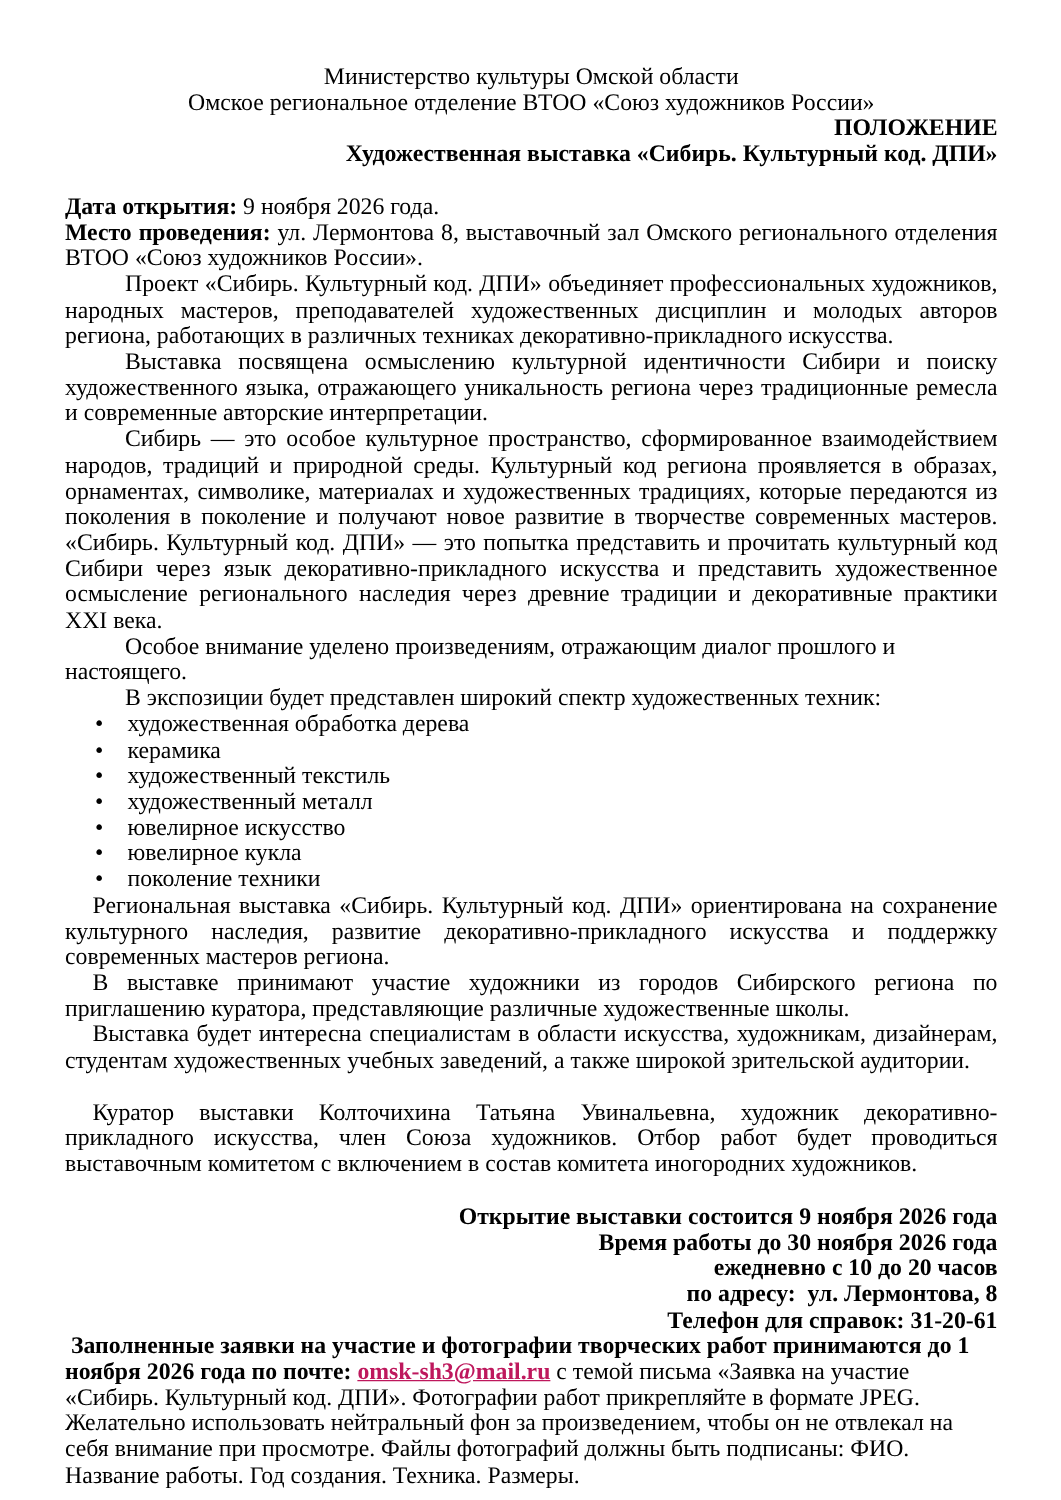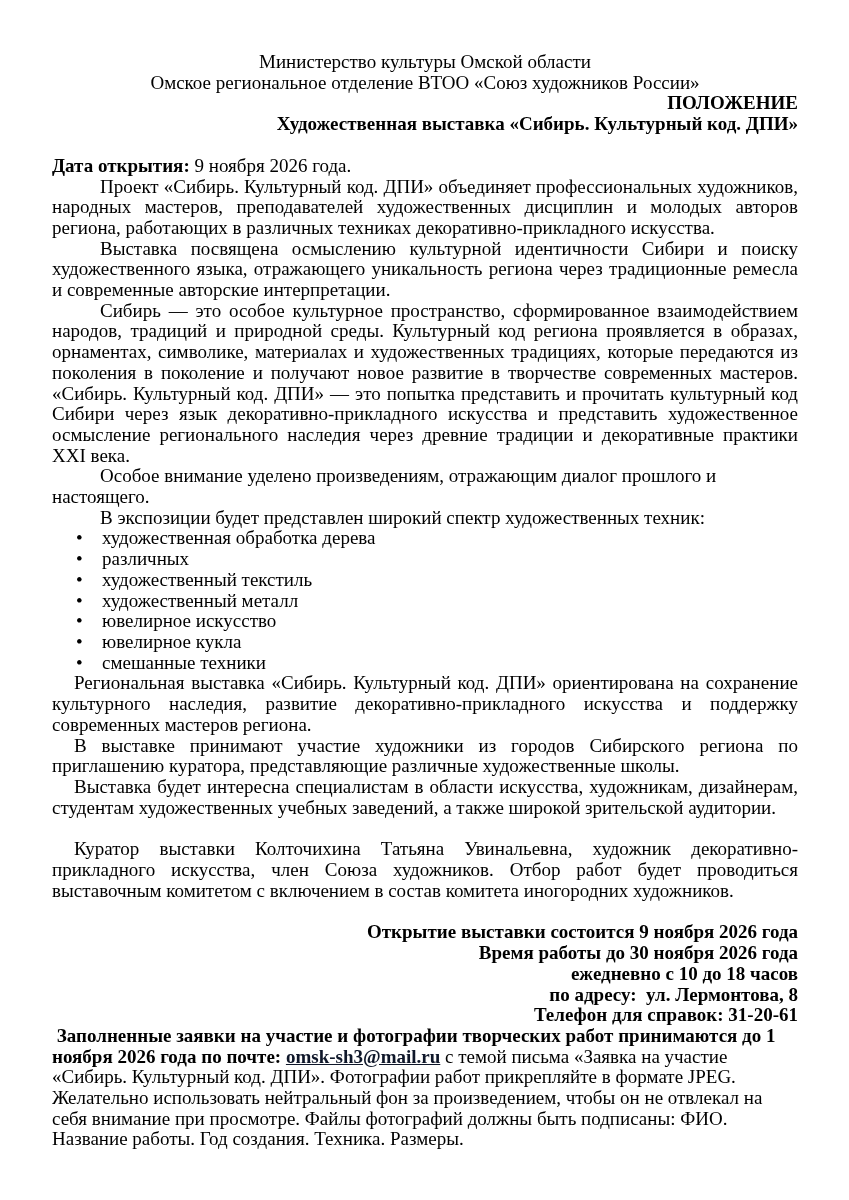--- a/index.html
+++ b/index.html
@@ -12,61 +12,62 @@
   .center { text-align: center; }
   .b { font-weight: bold; text-align: right; }
   .just { text-align: justify; }
   p { margin: 0; }
   .indent { text-indent: 48px; }
   .indent-s { text-indent: 22px; }
   ul.techniques { list-style: none; margin: 0; padding: 0; }
   ul.techniques li { position: relative; padding-left: 50px; }
   ul.techniques li .bullet { position: absolute; left: 24px; top: 0; }
   .gap { height: 21px; }
-  a.email { color: #0f172a; text-decoration: underline; font-weight: bold; }
+  a.email { color: #be185d; text-decoration: underline; font-weight: bold; }
 </style>
 </head>
 <body>
 
 <div class="page">
   <div class="center">Министерство культуры Омской области</div>
   <div class="center">Омское региональное отделение ВТОО «Союз художников России»</div>
   <div class="center b">ПОЛОЖЕНИЕ</div>
   <div class="center b">Художественная выставка «Сибирь. Культурный код. ДПИ»</div>
 
   <div class="gap"></div>
 
   <p><span class="b">Дата открытия:</span><span> 9 ноября 2026 года.</span></p>
+  <p class="just"><span class="b">Место проведения:</span><span> ул. Лермонтова 8, выставочный зал Омского регионального отделения ВТОО «Союз художников России».</span></p>
 
   <p class="just indent">Проект «Сибирь. Культурный код. ДПИ» объединяет профессиональных художников, народных мастеров, преподавателей художественных дисциплин и молодых авторов региона, работающих в различных техниках декоративно-прикладного искусства.</p>
   <p class="just indent">Выставка посвящена осмыслению культурной идентичности Сибири и поиску художественного языка, отражающего уникальность региона через традиционные ремесла и современные авторские интерпретации.</p>
   <p class="just indent">Сибирь — это особое культурное пространство, сформированное взаимодействием народов, традиций и природной среды. Культурный код региона проявляется в образах, орнаментах, символике, материалах и художественных традициях, которые передаются из поколения в поколение и получают новое развитие в творчестве современных мастеров. «Сибирь. Культурный код. ДПИ» — это попытка представить и прочитать культурный код Сибири через язык декоративно-прикладного искусства и представить художественное осмысление регионального наследия через древние традиции и декоративные практики XXI века.</p>
   <p class="indent">Особое внимание уделено произведениям, отражающим диалог прошлого и настоящего.</p>
   <p class="indent">В экспозиции будет представлен широкий спектр художественных техник:</p>
 
   <ul class="techniques">
     <li><span class="bullet">•</span><span>художественная обработка дерева</span></li>
-    <li><span class="bullet">•</span><span>различных</span></li>
+    <li><span class="bullet">•</span><span>керамика</span></li>
     <li><span class="bullet">•</span><span>художественный текстиль</span></li>
     <li><span class="bullet">•</span><span>художественный металл</span></li>
     <li><span class="bullet">•</span><span>ювелирное искусство</span></li>
     <li><span class="bullet">•</span><span>ювелирное кукла</span></li>
-    <li><span class="bullet">•</span><span>смешанные техники</span></li>
+    <li><span class="bullet">•</span><span>поколение техники</span></li>
   </ul>
 
   <p class="just indent-s">Региональная выставка «Сибирь. Культурный код. ДПИ» ориентирована на сохранение культурного наследия, развитие декоративно-прикладного искусства и поддержку современных мастеров региона.</p>
   <p class="just indent-s">В выставке принимают участие художники из городов Сибирского региона по приглашению куратора, представляющие различные художественные школы.</p>
   <p class="just indent-s">Выставка будет интересна специалистам в области искусства, художникам, дизайнерам, студентам художественных учебных заведений, а также широкой зрительской аудитории.</p>
 
   <div class="gap"></div>
 
   <p class="just indent-s">Куратор выставки Колточихина Татьяна Увинальевна, художник декоративно-прикладного искусства, член Союза художников. Отбор работ будет проводиться выставочным комитетом с включением в состав комитета иногородних художников.</p>
 
   <div class="gap"></div>
 
   <p class="b">Открытие выставки состоится 9 ноября 2026 года</p>
   <p class="b">Время работы до 30 ноября 2026 года</p>
-  <p class="b">ежедневно с 10 до 18 часов</p>
+  <p class="b">ежедневно с 10 до 20 часов</p>
   <p class="b" style="white-space: pre; margin-left: 22px;">по адресу:  ул. Лермонтова, 8</p>
   <p class="b">Телефон для справок: 31-20-61</p>
 
   <p style="white-space: pre-wrap;"><span class="b"> Заполненные заявки на участие и фотографии творческих работ принимаются до 1 ноября 2026 года по почте: </span><a class="email" href="#">omsk-sh3@mail.ru</a><span> с темой письма «Заявка на участие «Сибирь. Культурный код. ДПИ». Фотографии работ прикрепляйте в формате JPEG. Желательно использовать нейтральный фон за произведением, чтобы он не отвлекал на себя внимание при просмотре. Файлы фотографий должны быть подписаны: ФИО. Название работы. Год создания. Техника. Размеры.</span></p>
 </div>
 
 </body></html>

